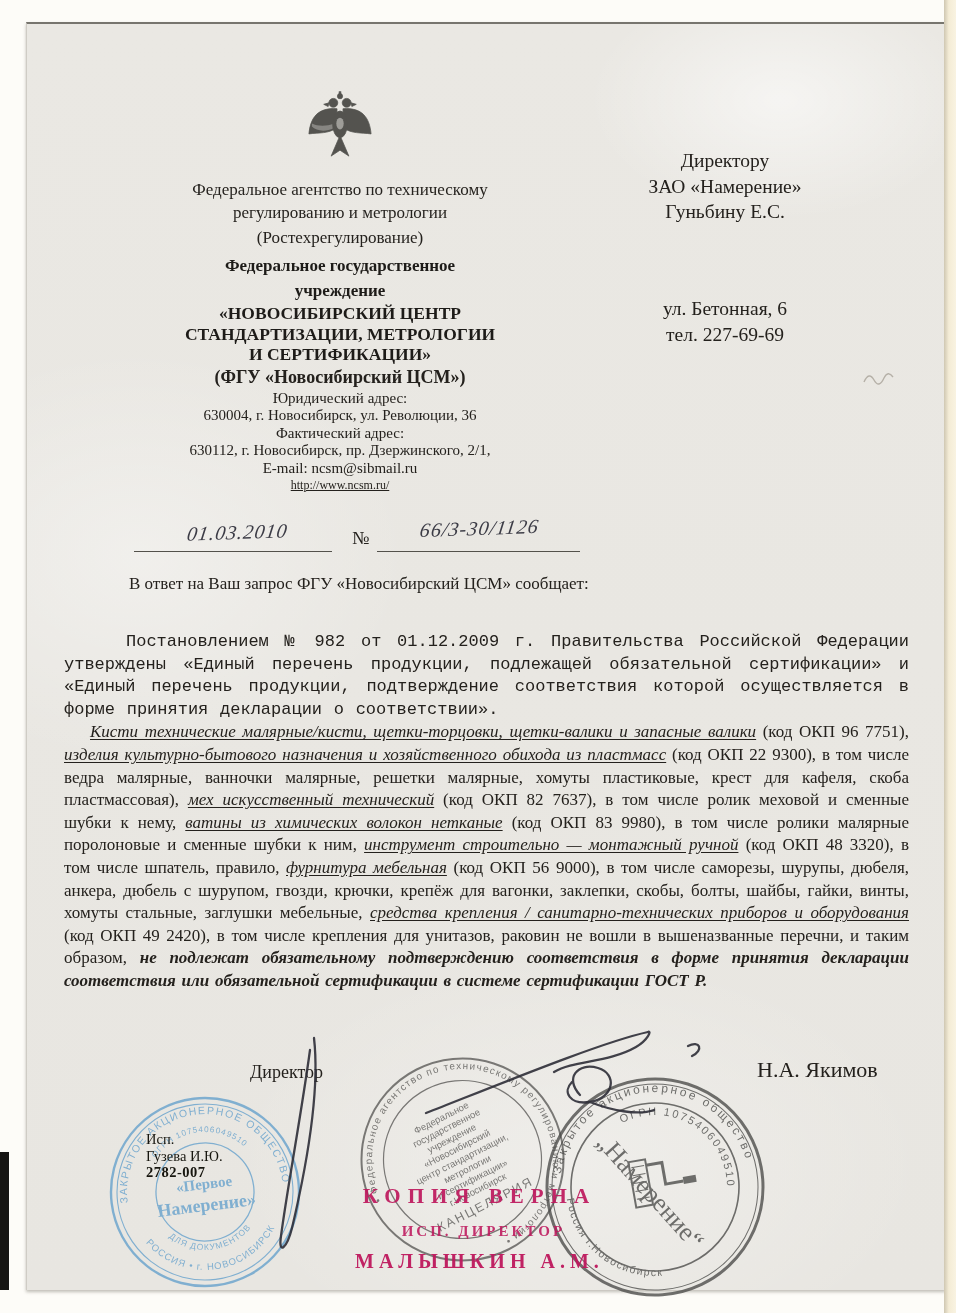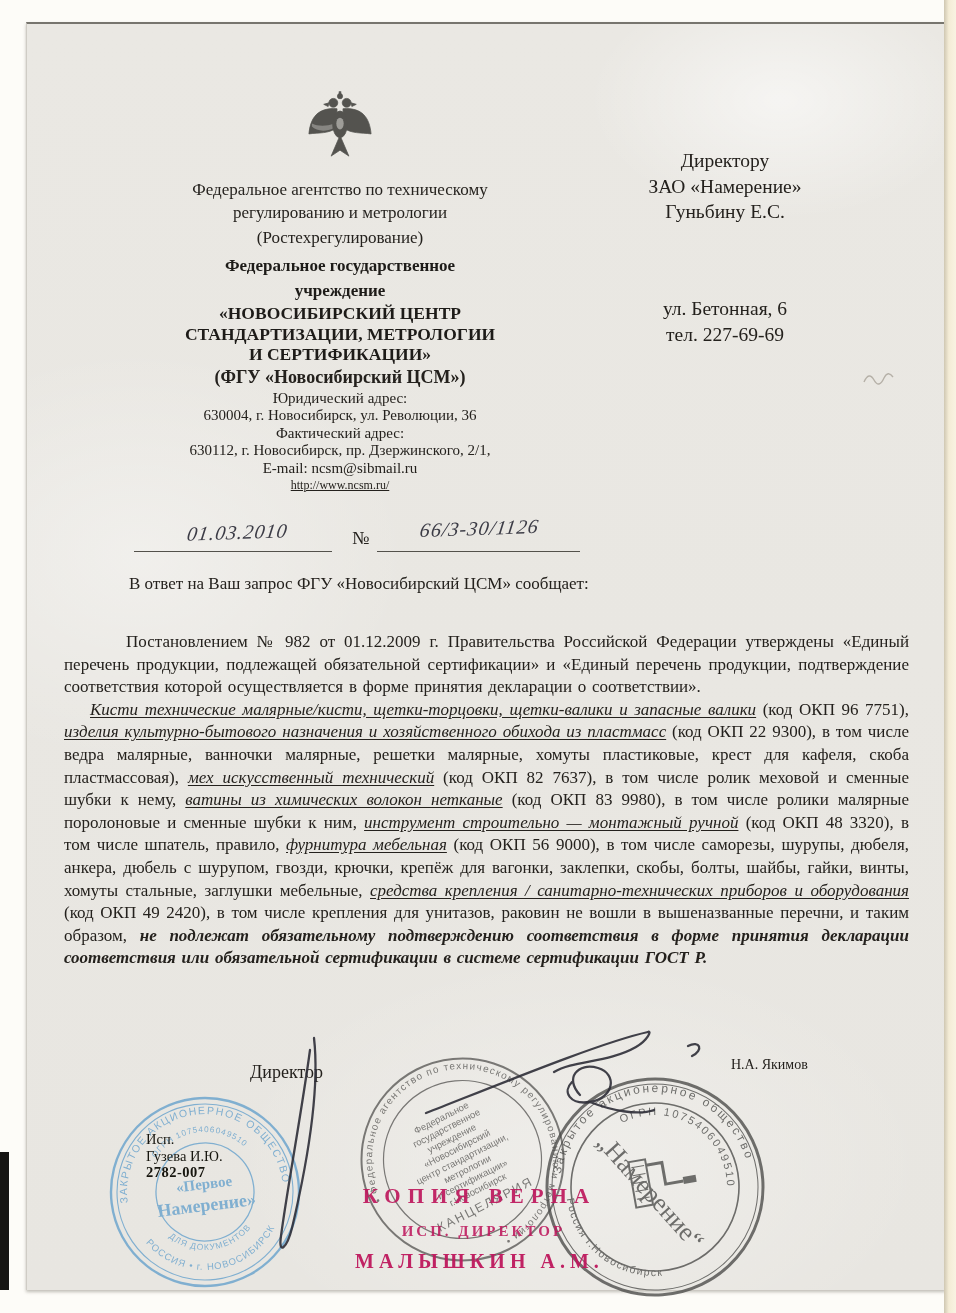--- a/index.html
+++ b/index.html
@@ -41,28 +41,28 @@
   .ref-underline1{position:absolute;left:134px;top:551px;width:198px;border-top:1.6px solid #53514b;}
   .ref-no{position:absolute;left:352px;top:528px;font-size:18px;}
   .hw-num{position:absolute;left:382px;top:517px;width:195px;text-align:center;}
   .ref-underline2{position:absolute;left:377px;top:551px;width:203px;border-top:1.6px solid #53514b;}
 
   
   .salutation{position:absolute;left:65px;top:574px;width:845px;font-size:17px;text-indent:64px;}
   .bodytext{position:absolute;left:64px;top:631px;width:845px;font-size:17px;line-height:22.6px;
             text-align:justify;word-spacing:1.5px;}
   .bodytext p{margin:0;}
-  .p1{text-indent:62px;}
+  .p1{text-indent:62px;font-family:Liberation Mono, monospace;}
   .p2{text-indent:26px;}
   .sg-i{font-style:italic;text-decoration:underline;text-underline-offset:2px;}
   .sg-b{font-weight:bold;font-style:italic;}
 
   
   .sig-title{position:absolute;left:250px;top:1062px;font-size:18px;}
-  .sig-name{position:absolute;left:731px;top:1057px;font-size:14px;}
+  .sig-name{position:absolute;left:757px;top:1057px;font-size:22px;}
   .executor{position:absolute;left:146px;top:1131px;font-size:14.5px;line-height:16.5px;
             color:#17160f;z-index:6;}
   .executor .x3{font-weight:bold;letter-spacing:.5px;}
 
   .copy-block{position:absolute;left:355px;top:1184px;color:#be185d;z-index:7;
               font-family:"Liberation Serif",serif;text-align:center;}
   .copy-l1{font-size:21px;font-weight:bold;letter-spacing:7px;opacity:.92;}
   .copy-l2{font-size:15px;font-weight:bold;letter-spacing:3px;margin-top:14px;opacity:.88;margin-left:8px;}
   .copy-l3{font-size:20px;font-weight:bold;letter-spacing:5px;margin-top:10px;opacity:.95;}
 

